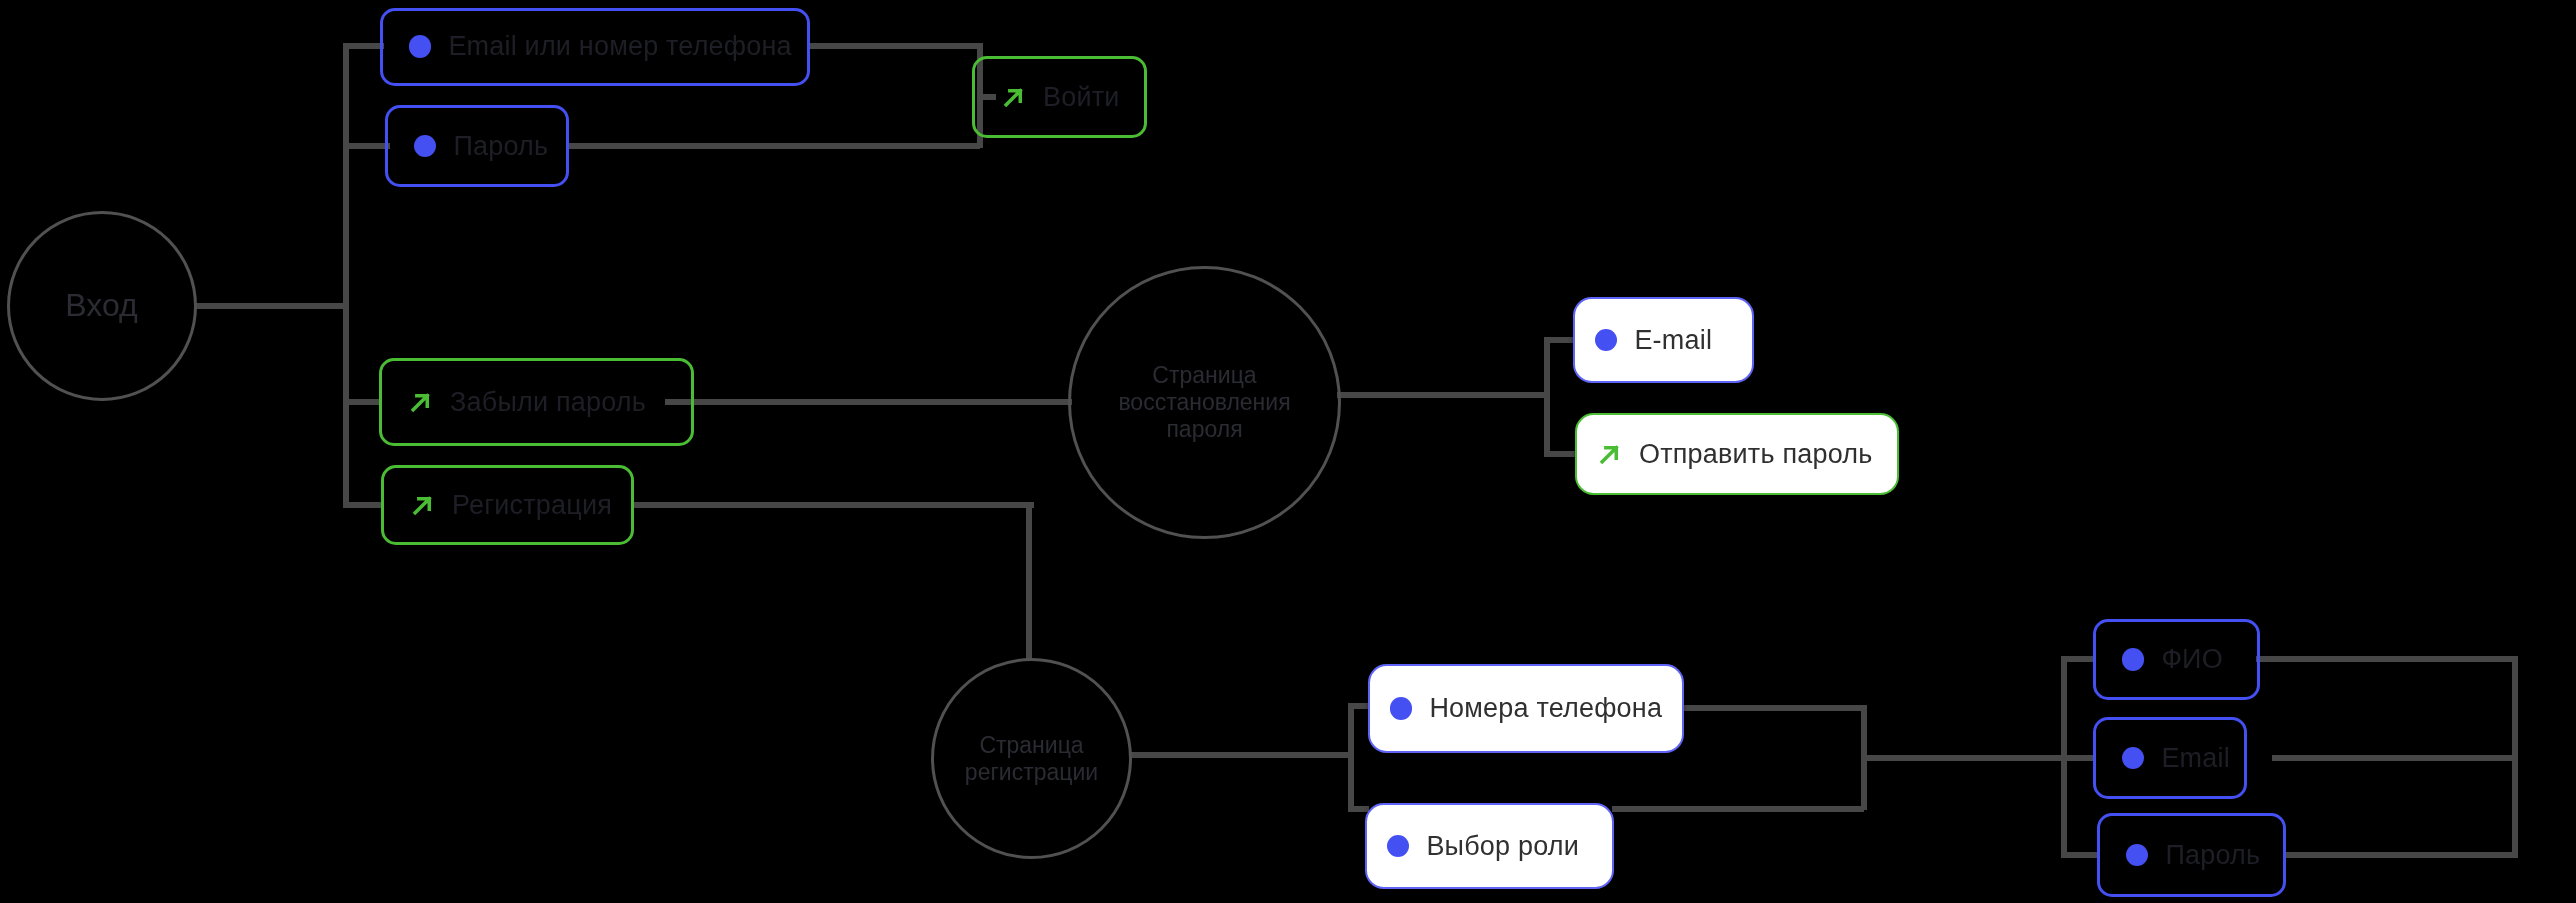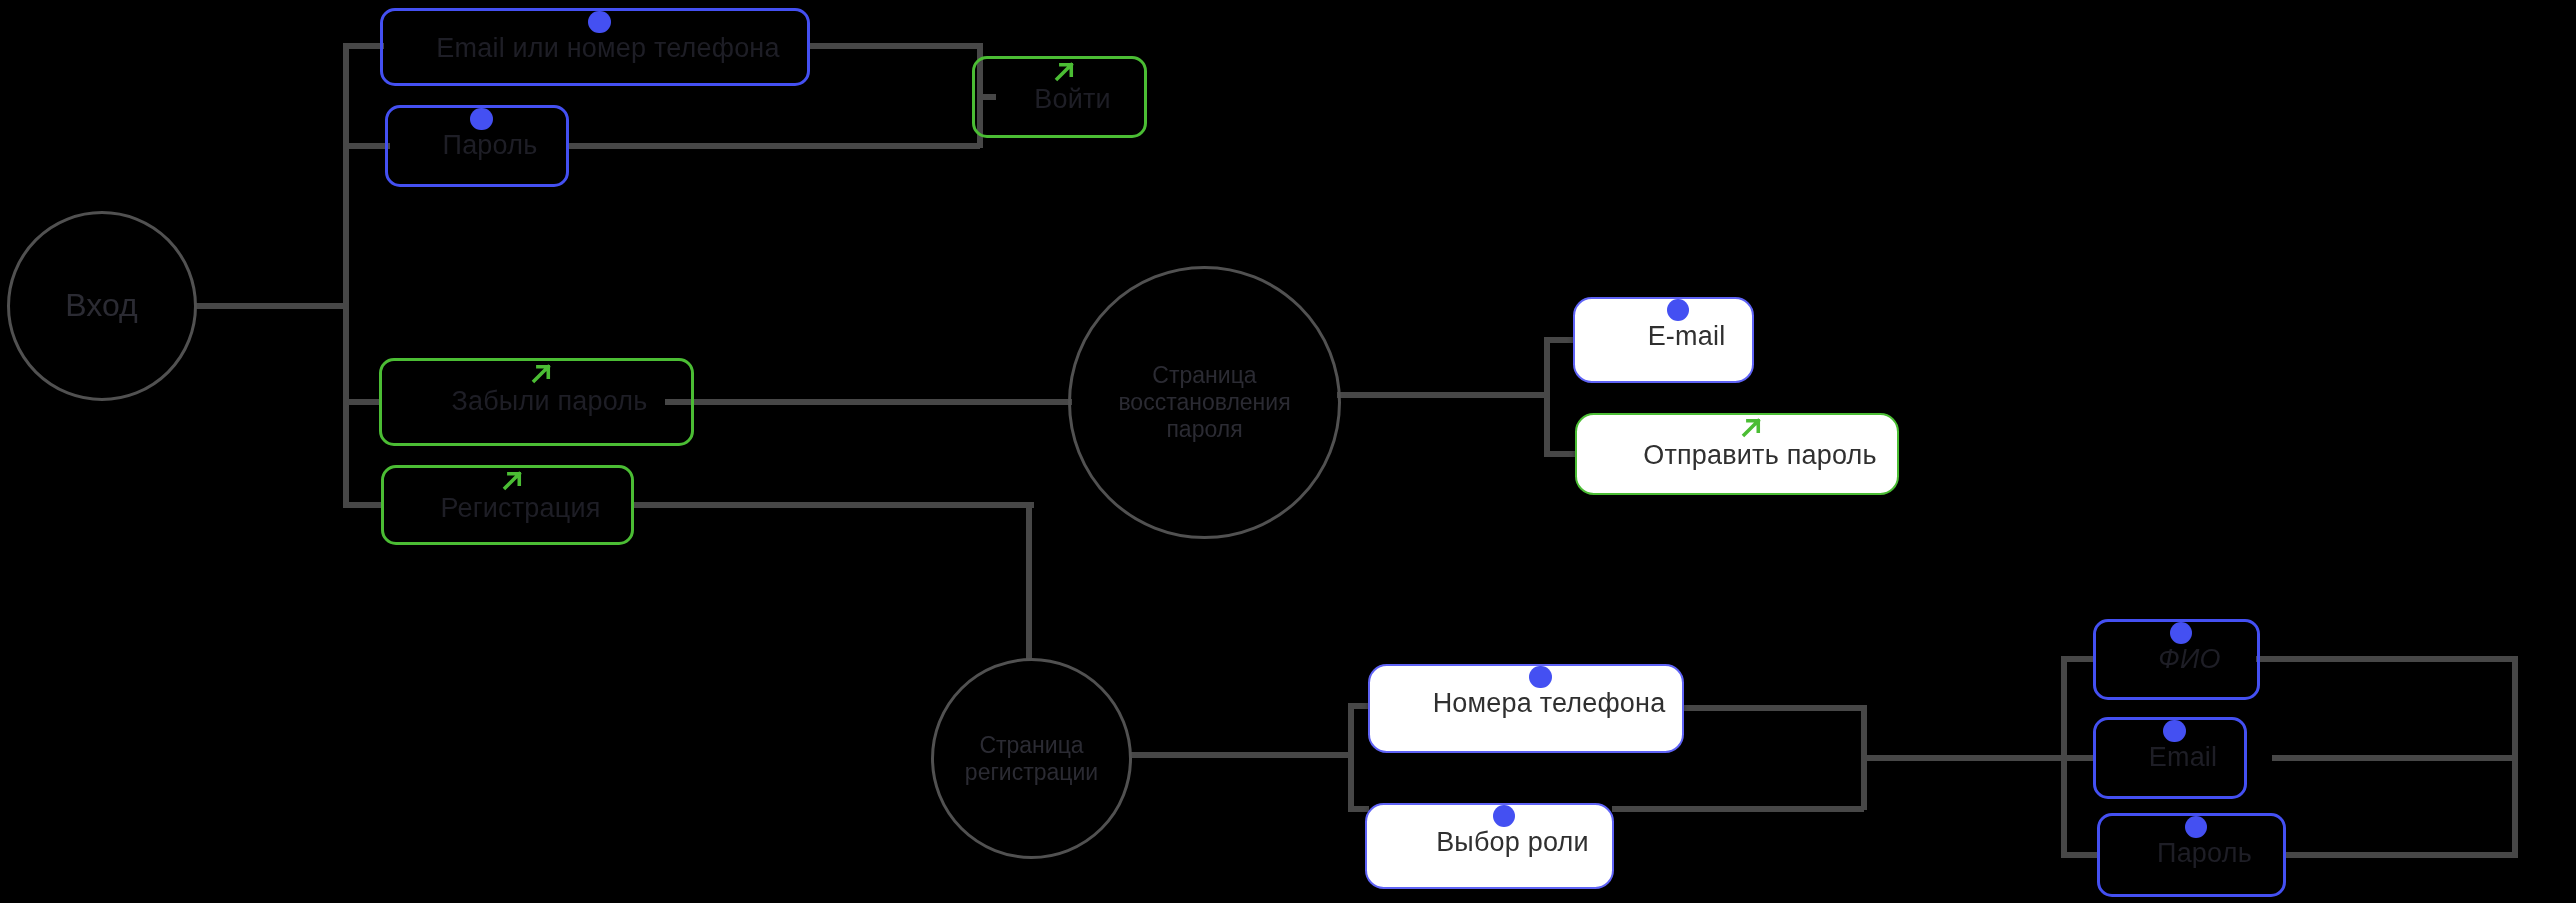--- a/index.html
+++ b/index.html
@@ -8,23 +8,23 @@
   
   .ln{position:absolute;background:var(--line);}
   .h{height:5.6px;}
   .v{width:5.6px;}
   
   .circle{position:absolute;border:3.7px solid var(--circle_border);border-radius:50%;
           display:flex;align-items:center;justify-content:center;box-sizing:border-box;}
   .clbl{color:var(--circle_text);font-size:23px;font-weight:500;text-align:center;line-height:1.16;}
   .clbl.big{font-size:32px;}
   
-  .node{position:absolute;display:flex;align-items:center;box-sizing:border-box;border-radius:15px;flex-direction:column;}
+  .node{position:absolute;display:flex;align-items:center;box-sizing:border-box;border-radius:15px;}
   .dark{border:3.7px solid;padding-left:26px;background:transparent;}
-  .white{border:2.8px solid;padding-left:46px;background:#fff;border-radius:18.7px;
+  .white{border:2.8px solid;padding-left:20px;background:#fff;border-radius:18.7px;
          box-shadow:0 1.9px 5.6px rgba(0,0,0,0.45);}
   .blue-b{border-color:var(--blue);}
   .blue-b-light{border-color:var(--blue_light);}
   .green-b{border-color:var(--green);}
   .dot{width:22.4px;height:22.4px;border-radius:50%;background:var(--blue);flex:0 0 auto;margin-right:17px;}
   .arrow-icon{width:25px;height:25px;flex:0 0 auto;margin-right:17px;display:inline-block;}
   .arrow-icon svg{width:25px;height:25px;display:block;}
   .arrow-icon path{stroke:var(--green);stroke-width:3.4;fill:none;stroke-linecap:square;}
   .lbl{font-size:27px;font-weight:500;letter-spacing:0.2px;white-space:nowrap;}
   .dark .lbl{color:var(--dark_text);}
@@ -141,21 +141,21 @@
   <div class="node white blue-b-light" style="left:1368px;top:664px;width:316px;height:89px;">
     <span class="dot"></span>
     <span class="lbl">Номера телефона</span>
   </div>
 
   <div class="node white blue-b-light" style="left:1365px;top:766px;width:249px;height:86px;margin-top:37px;">
     <span class="dot"></span>
     <span class="lbl">Выбор роли</span>
   </div>
 
-  <div class="node dark blue-b" style="left:2093px;top:619px;width:167px;height:81px;font-style:italic;">
+  <div class="node dark blue-b" style="left:2093px;top:619px;width:167px;height:81px;">
     <span class="dot"></span>
     <span class="lbl">ФИО</span>
   </div>
 
   <div class="node dark blue-b" style="left:2093px;top:717px;width:154px;height:82px;">
     <span class="dot"></span>
     <span class="lbl">Email</span>
   </div>
 
   <div class="node dark blue-b" style="left:2097px;top:813px;width:189px;height:84px;">

